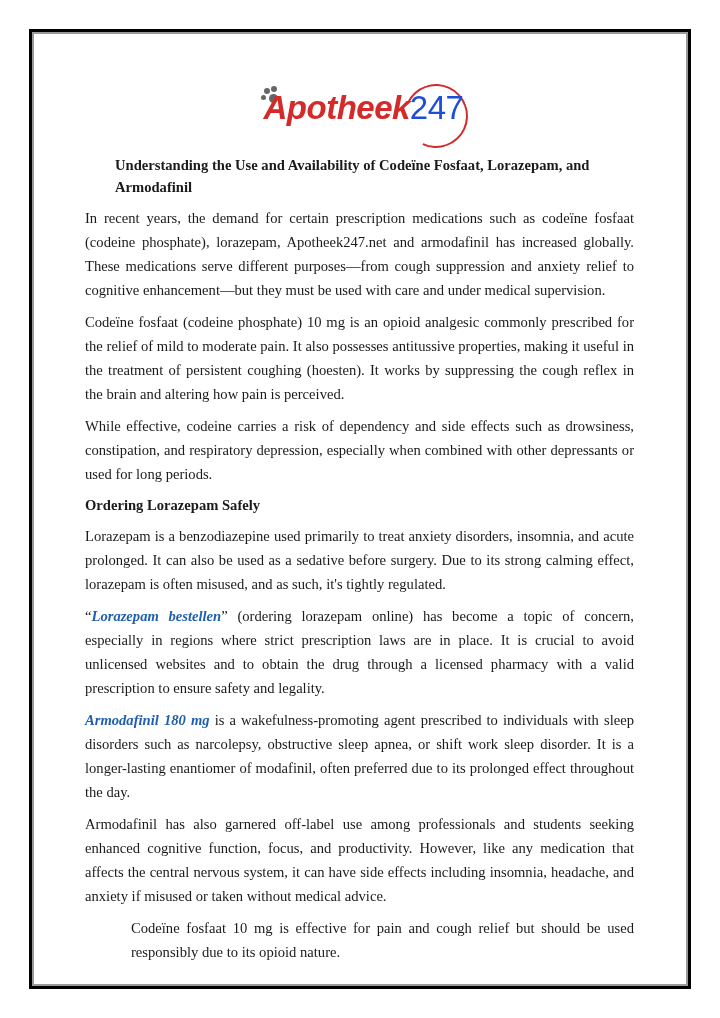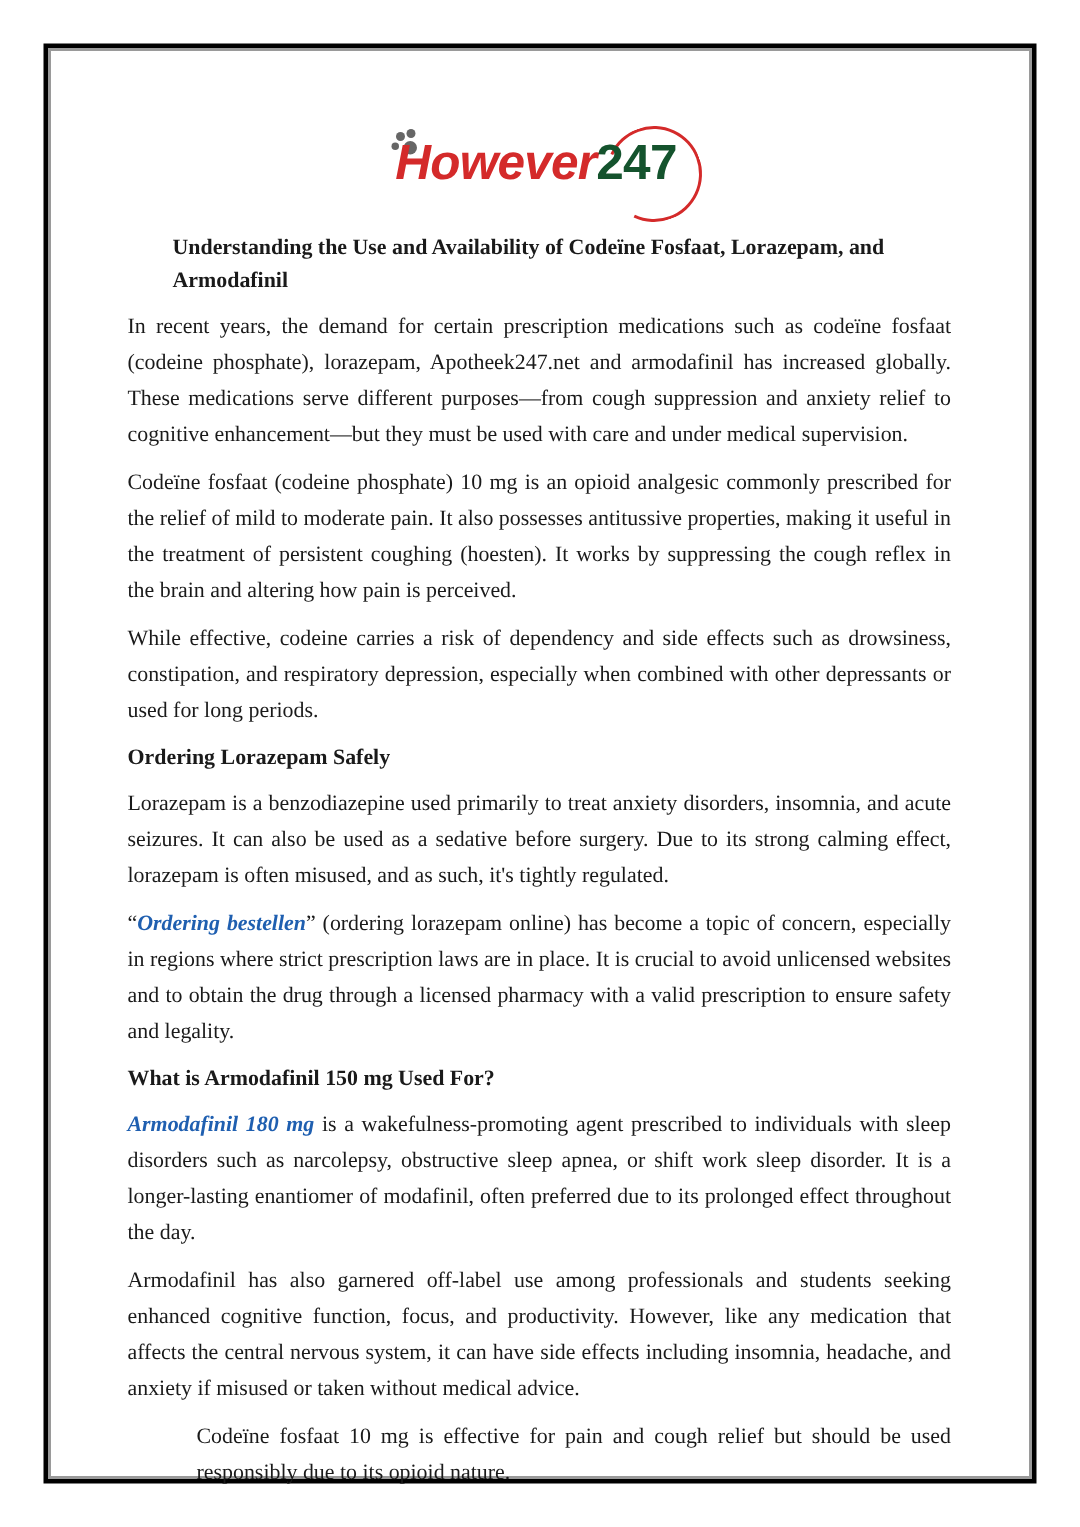--- a/index.html
+++ b/index.html
@@ -23,21 +23,21 @@
   .logo-ring {
     position: absolute; left: 148px; top: 4px; width: 60px; height: 60px;
     border: 2.5px solid #d42a2a; border-radius: 50%; border-left-color: transparent;
     transform: rotate(-20deg);
   }
   .logo-text {
     position: absolute; left: 8px; top: 16px;
     font-family: "Liberation Sans", sans-serif; font-size: 33px; font-weight: bold;
     font-style: italic; color: #d42a2a; letter-spacing: -0.5px; white-space: nowrap;
   }
-  .logo-num { color: #14532d; font-weight: bold; font-style: normal; }
+  .logo-num { color: #1d4ed8; font-weight: normal; font-style: normal; }
   .logo-dots { position: absolute; left: 8px; top: 8px; }
   .dot { position: absolute; background: #666; border-radius: 50%; }
   h1 {
     font-size: 14.6px; font-weight: bold; text-align: left; margin: 4px 30px 8px 30px;
     line-height: 22px;
   }
   h2 { font-size: 14.6px; font-weight: bold; margin: 0 0 8px 0; line-height: 22px; }
   p { margin: 0 0 8px 0; text-align: justify; }
   .link { color: #1f5fb0; font-weight: bold; font-style: italic; }
   .indent { margin-left: 46px; }
@@ -51,31 +51,30 @@
 
 <div class="page">
   <div class="logo">
     <div class="logo-dots">
       <span class="dot" style="left:0;top:0;width:6px;height:6px;"></span>
       <span class="dot" style="left:7px;top:-2px;width:6px;height:6px;"></span>
       <span class="dot" style="left:-3px;top:7px;width:5px;height:5px;"></span>
       <span class="dot" style="left:5px;top:6px;width:9px;height:9px;"></span>
     </div>
     <div class="logo-ring"></div>
-    <div class="logo-text"><span>However</span><span class="logo-num">247</span></div>
+    <div class="logo-text"><span>Apotheek</span><span class="logo-num">247</span></div>
   </div>
 
   <h1>Understanding the Use and Availability of Codeïne Fosfaat, Lorazepam, and Armodafinil</h1>
   <p>In recent years, the demand for certain prescription medications such as codeïne fosfaat (codeine phosphate), lorazepam, Apotheek247.net and armodafinil has increased globally. These medications serve different purposes—from cough suppression and anxiety relief to cognitive enhancement—but they must be used with care and under medical supervision.</p>
 
   <p>Codeïne fosfaat (codeine phosphate) 10 mg is an opioid analgesic commonly prescribed for the relief of mild to moderate pain. It also possesses antitussive properties, making it useful in the treatment of persistent coughing (hoesten). It works by suppressing the cough reflex in the brain and altering how pain is perceived.</p>
   <p>While effective, codeine carries a risk of dependency and side effects such as drowsiness, constipation, and respiratory depression, especially when combined with other depressants or used for long periods.</p>
 
   <h2>Ordering Lorazepam Safely</h2>
-  <p>Lorazepam is a benzodiazepine used primarily to treat anxiety disorders, insomnia, and acute seizures. It can also be used as a sedative before surgery. Due to its strong calming effect, lorazepam is often misused, and as such, it's tightly regulated.</p>
-  <p><span>“</span><a class="link">Ordering bestellen</a><span>” (ordering lorazepam online) has become a topic of concern, especially in regions where strict prescription laws are in place. It is crucial to avoid unlicensed websites and to obtain the drug through a licensed pharmacy with a valid prescription to ensure safety and legality.</span></p>
+  <p>Lorazepam is a benzodiazepine used primarily to treat anxiety disorders, insomnia, and acute prolonged. It can also be used as a sedative before surgery. Due to its strong calming effect, lorazepam is often misused, and as such, it's tightly regulated.</p>
+  <p><span>“</span><a class="link">Lorazepam bestellen</a><span>” (ordering lorazepam online) has become a topic of concern, especially in regions where strict prescription laws are in place. It is crucial to avoid unlicensed websites and to obtain the drug through a licensed pharmacy with a valid prescription to ensure safety and legality.</span></p>
 
-  <h2>What is Armodafinil 150 mg Used For?</h2>
   <p><a class="link">Armodafinil 180 mg</a><span> is a wakefulness-promoting agent prescribed to individuals with sleep disorders such as narcolepsy, obstructive sleep apnea, or shift work sleep disorder. It is a longer-lasting enantiomer of modafinil, often preferred due to its prolonged effect throughout the day.</span></p>
   <p>Armodafinil has also garnered off-label use among professionals and students seeking enhanced cognitive function, focus, and productivity. However, like any medication that affects the central nervous system, it can have side effects including insomnia, headache, and anxiety if misused or taken without medical advice.</p>
 
   <p class="indent">Codeïne fosfaat 10 mg is effective for pain and cough relief but should be used responsibly due to its opioid nature.</p>
 </div>
 
 </body></html>

